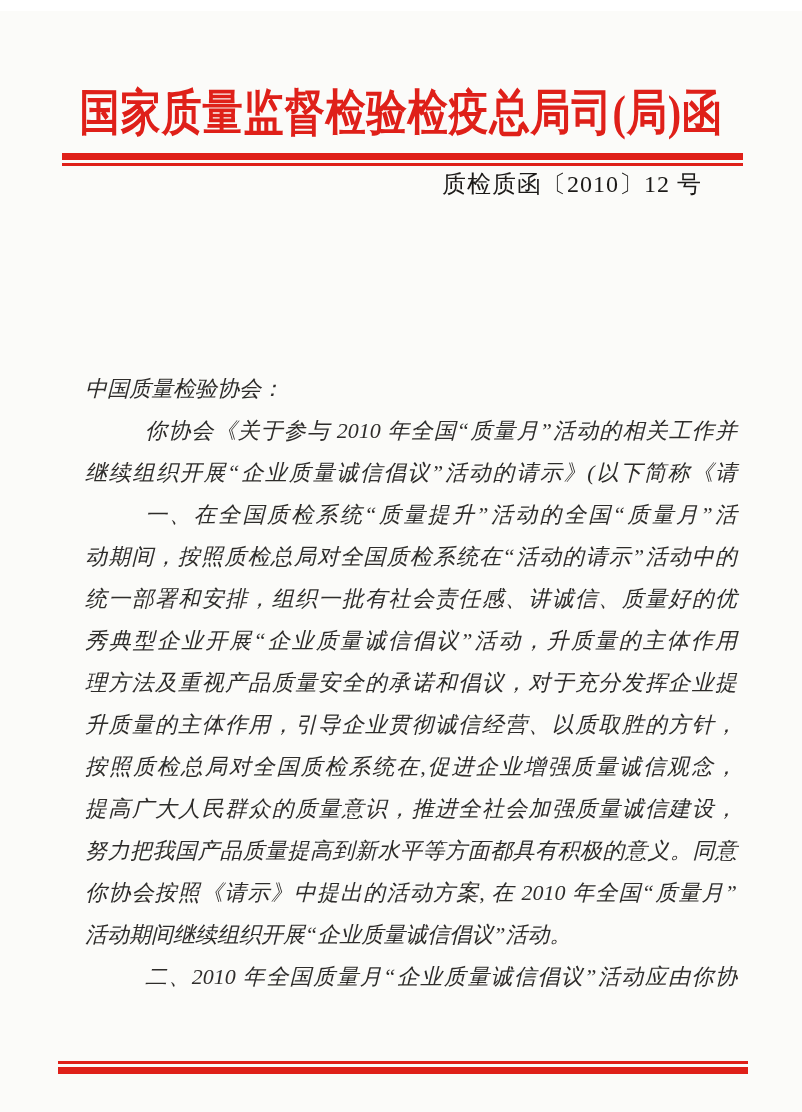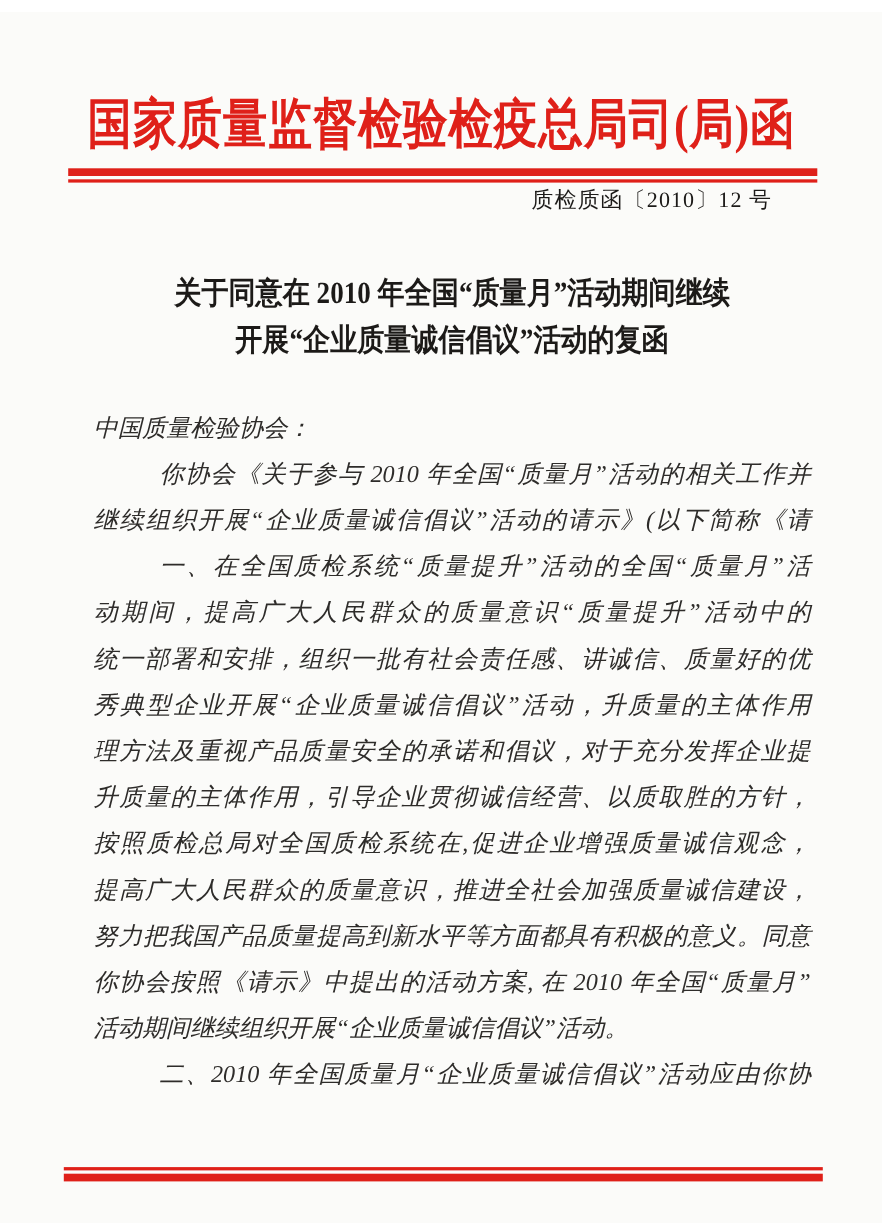--- a/index.html
+++ b/index.html
@@ -43,21 +43,21 @@
   .rule { position: absolute; background: var(--red); }
   .rule-top-thick  { left: 62px;  top: 142px;  width: 681px; height: 7px; }
   .rule-top-thin   { left: 62px;  top: 152px;  width: 681px; height: 2.5px; }
   .rule-bottom-thin  { left: 58px; top: 1050px; width: 690px; height: 2.5px; }
   .rule-bottom-thick { left: 58px; top: 1056px; width: 690px; height: 7px; }
   
   .doc-number {
     position: absolute;
     top: 160px;
     right: 100px;
-    font-size: 20px;
+    font-size: 24px;
     line-height: 1.15;
     color: var(--heading);
     letter-spacing: 1px;
   }
   
   .doc-title {
     position: absolute;
     top: 234px;
     left: 85px;
     width: 652px;
@@ -97,35 +97,27 @@
 
   <div class="agency-title">
     <span class="stretch">国家质量监督检验检疫总局司(局)函</span>
   </div>
 
   <div class="rule rule-top-thick"></div>
   <div class="rule rule-top-thin"></div>
 
   <div class="doc-number">质检质函〔2010〕12 号</div>
 
-  <div class="doc-title">
-    <div>
-      <span class="stretch">关于同意在 2010 年全国“质量月”活动期间继续</span>
-    </div>
-    <div>
-      <span class="stretch">开展“企业质量诚信倡议”活动的复函</span>
-    </div>
-  </div>
 
   <div class="letter-body">
       <div class="line">中国质量检验协会：</div>
       <div class="line indent fill">你协会《关于参与 2010 年全国“质量月”活动的相关工作并</div>
       <div class="line fill">继续组织开展“企业质量诚信倡议”活动的请示》(以下简称《请</div>
       <div class="line indent fill">一、在全国质检系统“质量提升”活动的全国“质量月”活</div>
-      <div class="line fill">动期间，提高广大人民群众的质量意识“质量提升”活动中的</div>
+      <div class="line fill">动期间，按照质检总局对全国质检系统在“活动的请示”活动中的</div>
       <div class="line fill">统一部署和安排，组织一批有社会责任感、讲诚信、质量好的优</div>
       <div class="line fill">秀典型企业开展“企业质量诚信倡议”活动，升质量的主体作用</div>
       <div class="line fill">理方法及重视产品质量安全的承诺和倡议，对于充分发挥企业提</div>
       <div class="line fill">升质量的主体作用，引导企业贯彻诚信经营、以质取胜的方针，</div>
       <div class="line fill">按照质检总局对全国质检系统在,促进企业增强质量诚信观念，</div>
       <div class="line fill">提高广大人民群众的质量意识，推进全社会加强质量诚信建设，</div>
       <div class="line fill">努力把我国产品质量提高到新水平等方面都具有积极的意义。同意</div>
       <div class="line fill">你协会按照《请示》中提出的活动方案, 在 2010 年全国“质量月”</div>
       <div class="line">活动期间继续组织开展“企业质量诚信倡议”活动。</div>
       <div class="line indent fill">二、2010 年全国质量月“企业质量诚信倡议”活动应由你协</div>

